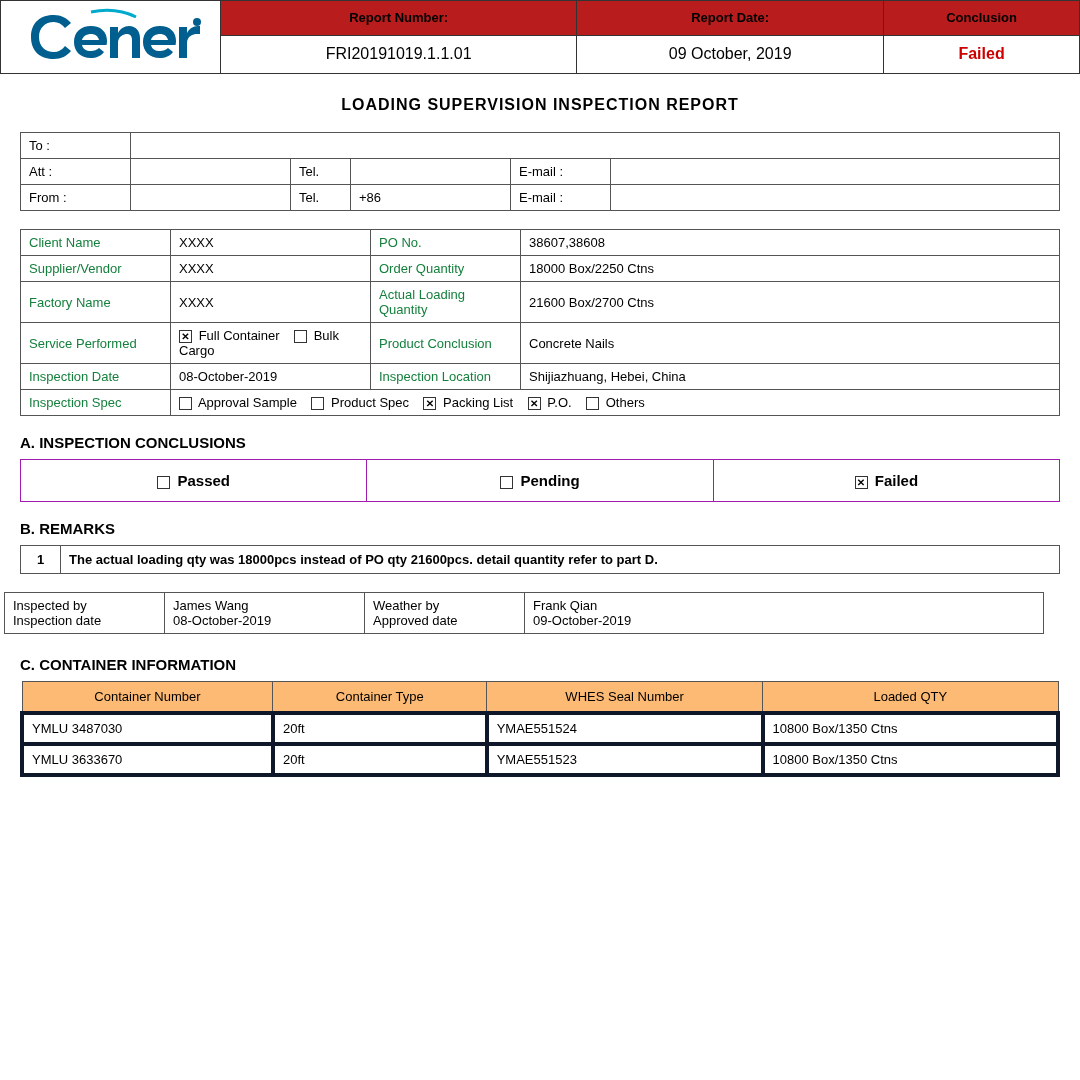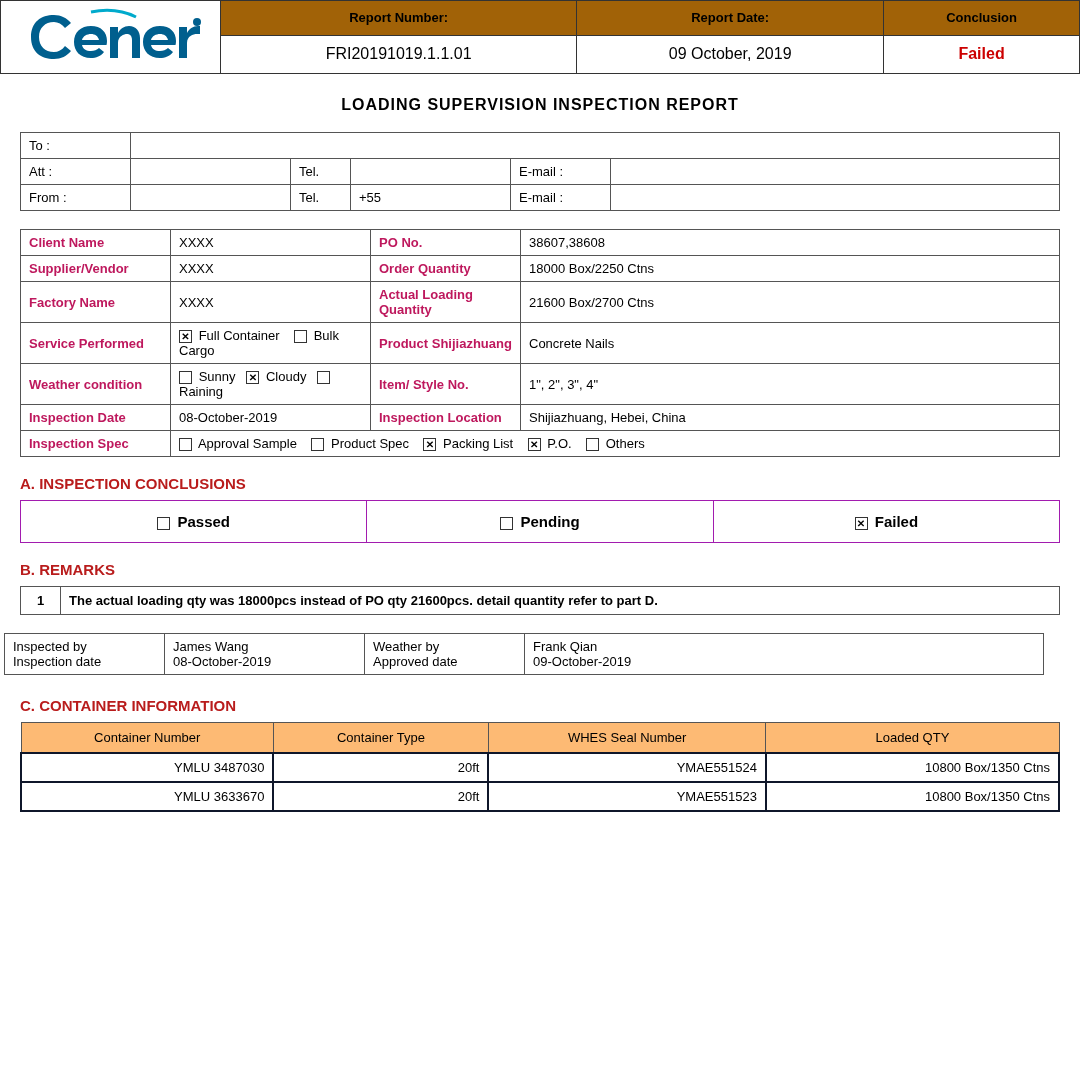--- a/index.html
+++ b/index.html
@@ -27,21 +27,21 @@
       width: 220px;
       text-align: center;
       vertical-align: middle;
       padding: 8px 10px;
       row-span: 2;
     }
     .header-label {
       text-align: center;
       font-weight: bold;
       font-size: 13px;
-      background: #a16207;
+      background: #b91c1c;
     }
     .header-value {
       text-align: center;
       font-size: 16px;
     }
     .conclusion-failed {
       color: #cc0000;
       font-weight: bold;
     }
 
@@ -77,33 +77,33 @@
       width: calc(100% - 40px);
       margin: 0 20px 18px 20px;
       border-collapse: collapse;
     }
     .details-table td {
       border: 1px solid #555;
       padding: 5px 8px;
       vertical-align: middle;
     }
     .field-label {
-      font-weight: bold;
-      color: #be185d;
+      font-weight: normal;
+      color: #15803d;
       width: 150px;
     }
     .field-value {
       width: 200px;
     }
 
     
     .section-heading {
       font-weight: bold;
       font-size: 15px;
-      color: #b91c1c;
+      color: #000000;
       margin: 10px 20px 8px 20px;
     }
 
     
     .conclusions-table {
       width: calc(100% - 40px);
       margin: 0 20px 18px 20px;
       border-collapse: collapse;
     }
     .conclusions-table td {
@@ -145,23 +145,23 @@
       border-collapse: collapse;
     }
     .container-table th {
       border: 1px solid #555;
       padding: 7px 8px;
       text-align: center;
       font-weight: normal;
       background: #fdba74;
     }
     .container-table td {
-      border: 2px solid #0f172a;
+      border: 4px solid #0f172a;
       padding: 6px 8px;
-      text-align: right;
+      text-align: left;
     }
 
     
     .cb {
       display: inline-block;
       width: 13px;
       height: 13px;
       border: 1.5px solid #333;
       margin-right: 3px;
       vertical-align: middle;
@@ -236,21 +236,21 @@
     <td style="width:160px"></td>
     <td style="width:60px">Tel.</td>
     <td style="width:160px"></td>
     <td style="width:100px">E-mail :</td>
     <td></td>
   </tr>
   <tr>
     <td class="info-label">From :</td>
     <td></td>
     <td>Tel.</td>
-    <td>+55</td>
+    <td>+86</td>
     <td>E-mail :</td>
     <td></td>
   </tr>
 </tbody>
   </table>
 
 <table class="details-table">
   <tbody>
       <tr>
     <td class="field-label">Client Name</td>
@@ -272,37 +272,22 @@
   </tr>
   <tr>
     <td class="field-label">Service Performed</td>
     <td>
       <span class="cb cb-checked"></span>
       <span>Full Container</span>
       &nbsp;&nbsp;
       <span class="cb cb-empty"></span>
       <span>Bulk Cargo</span>
     </td>
-    <td class="field-label">Product Shijiazhuang</td>
+    <td class="field-label">Product Conclusion</td>
     <td>Concrete Nails</td>
-  </tr>
-  <tr>
-    <td class="field-label">Weather condition</td>
-    <td>
-      <span class="cb cb-empty"></span>
-      <span>Sunny</span>
-      &nbsp;
-      <span class="cb cb-checked"></span>
-      <span>Cloudy</span>
-      &nbsp;
-      <span class="cb cb-empty"></span>
-      <span>Raining</span>
-    </td>
-    <td class="field-label">Item/ Style No.</td>
-    <td>1", 2", 3", 4"</td>
   </tr>
   <tr>
     <td class="field-label">Inspection Date</td>
     <td>08-October-2019</td>
     <td class="field-label">Inspection Location</td>
     <td>Shijiazhuang, Hebei, China</td>
   </tr>
   <tr>
     <td class="field-label">Inspection Spec</td>
     <td colspan="3">

